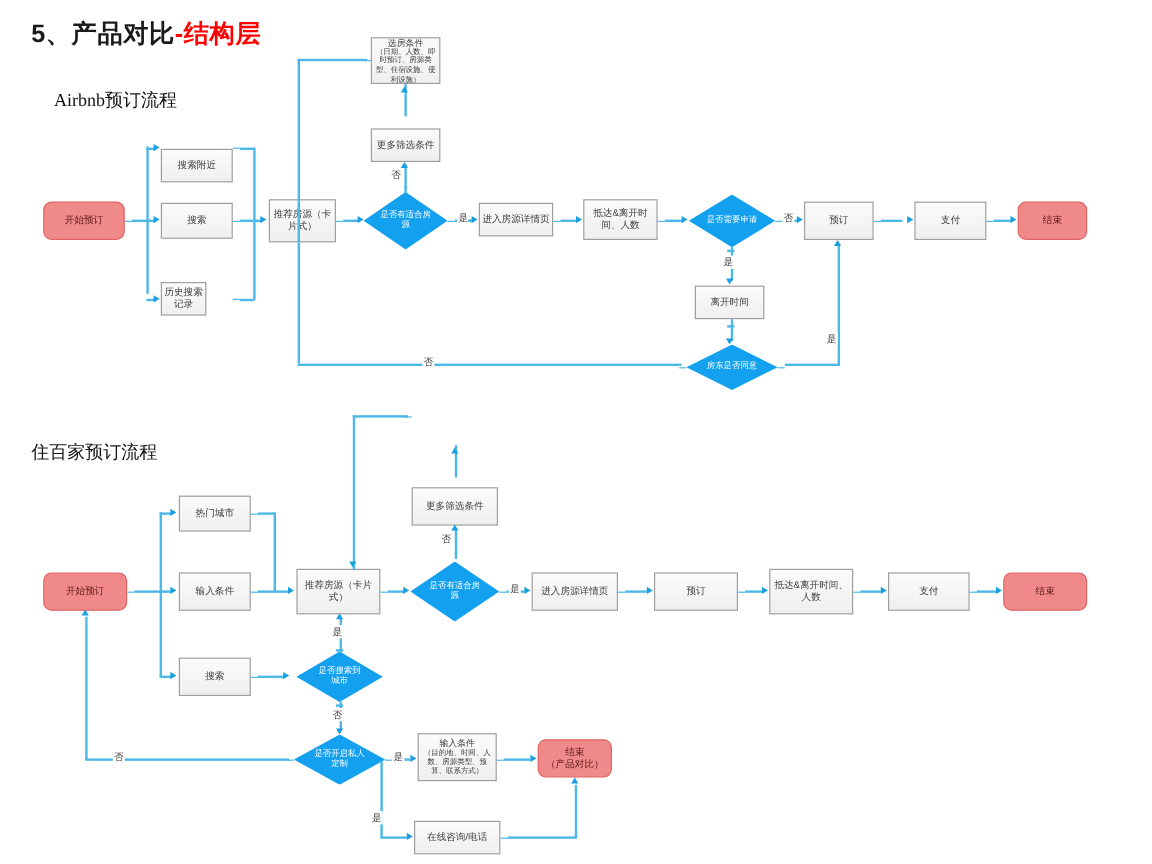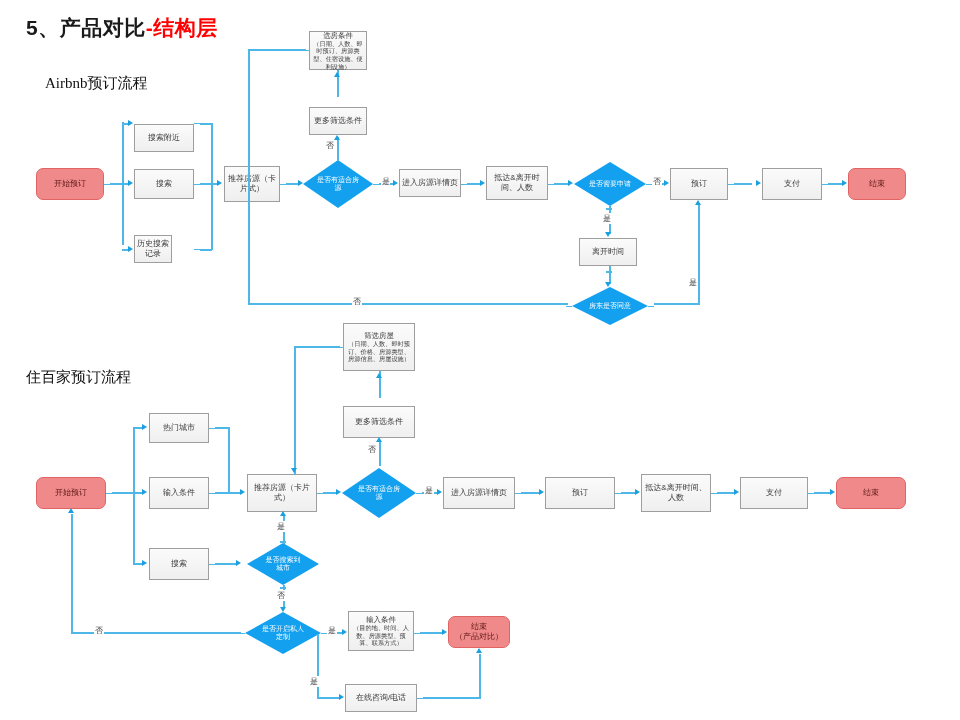--- a/index.html
+++ b/index.html
@@ -260,24 +260,20 @@
   <div class="flow-label" style="left:26px; top:368px;">住百家预订流程</div>
 
   <div class="node terminal" style="left:36px; top:477px; width:70px; height:32px;">开始预订</div>
 
   <div class="node process" style="left:149px; top:413px; width:60px; height:30px;">热门城市</div>
   <div class="node process" style="left:149px; top:477px; width:60px; height:32px;">输入条件</div>
   <div class="node process" style="left:149px; top:548px; width:60px; height:32px;">搜索</div>
 
   <div class="node process" style="left:247px; top:474px; width:70px; height:38px;">推荐房源（卡片式）</div>
 
-  <div class="node process small-text" style="left:343px; top:323px; width:72px; height:48px; flex-direction:column;">
-    <span class="title-line" style="font-size:7.4px;">筛选房屋</span>
-    <span>（日期、人数、即时预订、价格、房源类型、房源信息、房屋设施）</span>
-  </div>
 
   <div class="node process" style="left:343px; top:406px; width:72px; height:32px;">更多筛选条件</div>
 
   <div class="diamond" style="left:342px; top:468px; width:74px; height:50px;">
     <span class="shape"></span>
     <span class="dlabel" style="white-space:normal; width:42px;">是否有适合房源</span>
   </div>
 
   <div class="node process" style="left:443px; top:477px; width:72px; height:32px;">进入房源详情页</div>
   <div class="node process" style="left:545px; top:477px; width:70px; height:32px;">预订</div>

